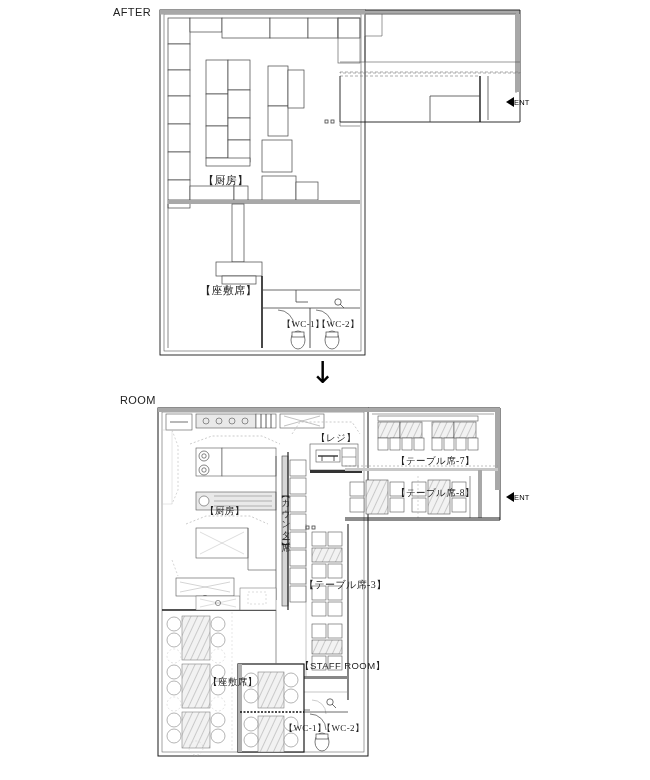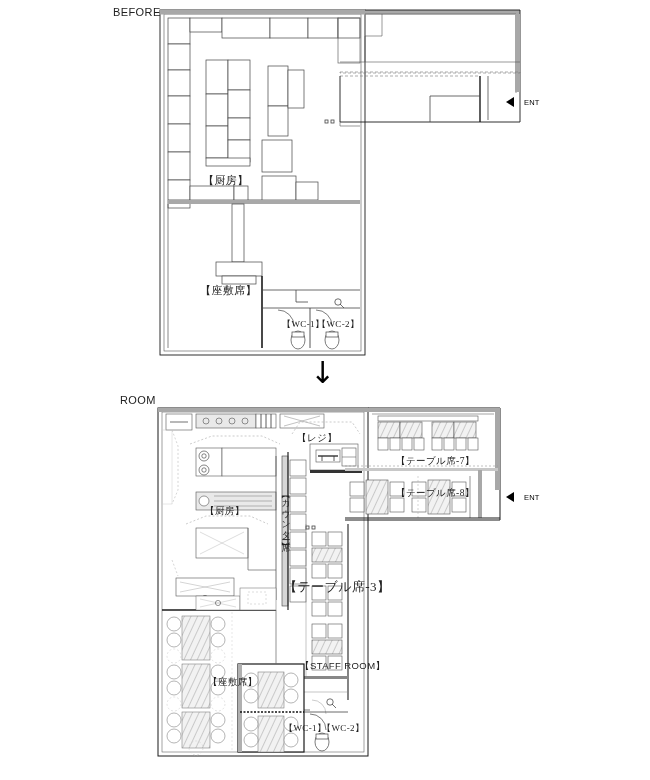--- a/index.html
+++ b/index.html
@@ -13,32 +13,32 @@
     white-space:nowrap;
   }
   .planwrap{position:absolute;}
   svg{display:block;overflow:visible;}
   .jp{font-family:Liberation Serif, serif;}
   .arrow-glyph{
     position:absolute;font-size:30px;line-height:1;color:#000;
     font-family:"DejaVu Sans",sans-serif;
   }
   .ent{
-    position:absolute;display:flex;align-items:center;gap:10px;
+    position:absolute;display:flex;align-items:center;gap:0;
     font-size:7.5px;letter-spacing:.2px;color:#000;
   }
   .ent .tri{
     width:0;height:0;border-top:5px solid transparent;
     border-bottom:5px solid transparent;border-right:8px solid #000;
   }
 </style>
 </head>
 <body>
 
-<div class="plan-label" style="left:113px;top:6px;">BEFORE</div>
+<div class="plan-label" style="left:113px;top:6px;">AFTER</div>
 
 <div class="planwrap" style="left:0;top:0;">
 <svg width="650" height="370" viewBox="0 0 650 370">
   <defs>
     <pattern id="dotline" width="4" height="2" patternUnits="userSpaceOnUse">
       <rect width="2" height="2" fill="#777"></rect>
     </pattern>
   </defs>
 
   <g stroke="#1a1a1a" fill="none" stroke-width="0.8">
@@ -379,22 +379,22 @@
     <path d="M306 124 L306 276" stroke="#888" stroke-width="0.5"></path>
   </g>
 </svg>
 </div>
 
 <div class="ent" style="left:506px;top:492px;">
   <span class="tri"></span>
   <span>ENT</span>
 </div>
 
-<div class="plan-label jp" style="left:297px;top:432px;font-size:9.5px;">【レジ】</div>
+<div class="plan-label jp" style="left:316px;top:432px;font-size:9.5px;">【レジ】</div>
 <div class="plan-label jp" style="left:396px;top:455px;font-size:9.5px;">【テーブル席-7】</div>
 <div class="plan-label jp" style="left:396px;top:487px;font-size:9.5px;">【テーブル席-8】</div>
 <div class="plan-label jp" style="left:205px;top:505px;font-size:9.5px;">【厨房】</div>
 <div class="plan-label jp" style="left:279px;top:492px;font-size:9px;writing-mode:vertical-rl;text-orientation:upright;">【カウンター席】</div>
-<div class="plan-label jp" style="left:284px;top:578px;font-size:13px;">【テーブル席-3】</div>
+<div class="plan-label jp" style="left:304px;top:578px;font-size:10px;">【テーブル席-3】</div>
 <div class="plan-label" style="left:300px;top:660px;font-size:9.5px;text-align:right;">【STAFF ROOM】</div>
 <div class="plan-label jp" style="left:208px;top:676px;font-size:9.5px;">【座敷席】</div>
 <div class="plan-label jp" style="left:284px;top:722px;font-size:9px;">【WC-1】</div>
 <div class="plan-label jp" style="left:322px;top:722px;font-size:9px;">【WC-2】</div>
 
 </body></html>

